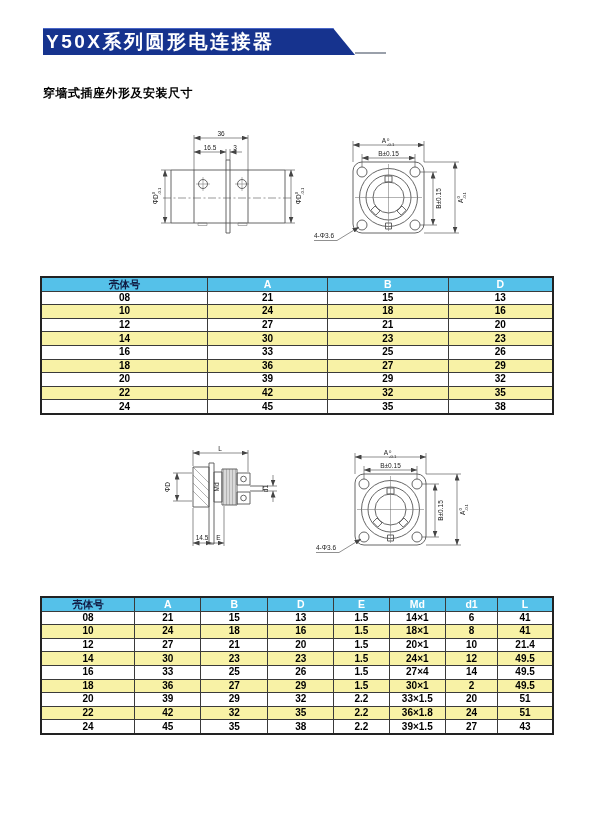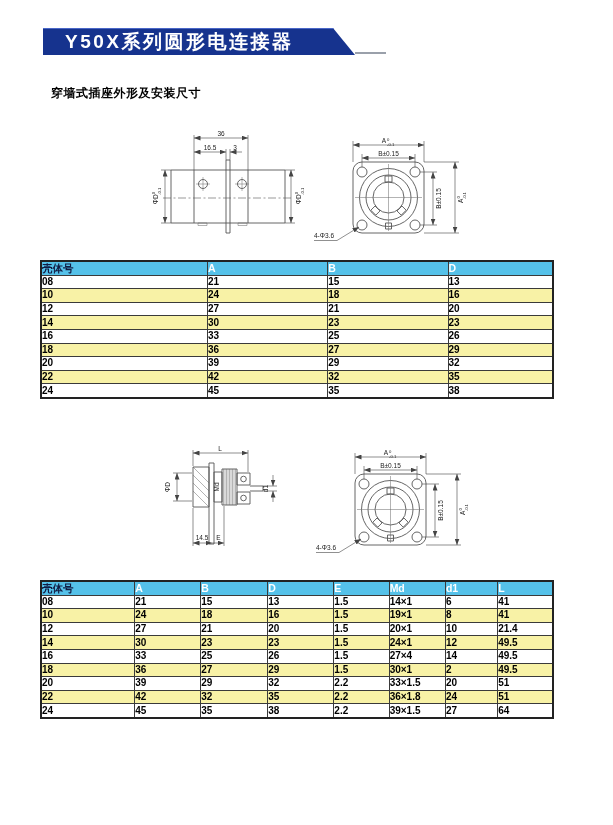--- a/index.html
+++ b/index.html
@@ -19,43 +19,43 @@
   
   .banner{
     position:absolute;left:43px;top:28px;width:312px;height:26px;
     background:var(--banner-navy);
     border-top:1.5px solid var(--banner-hilite);
     clip-path:polygon(0 0, calc(100% - 22px) 0, 100% 100%, 0 100%);
     display:flex;align-items:center;
   }
   .banner span{
     color:#fff;font-size:19px;font-weight:bold;letter-spacing:2.5px;
-    padding-left:22px;white-space:nowrap;
+    padding-left:3px;white-space:nowrap;
   }
   .banner-tail{
     position:absolute;left:355px;top:52px;width:31px;height:2px;background:#9aa0aa;
   }
   
   .sec-title{
-    position:absolute;left:43px;font-size:12px;font-weight:bold;letter-spacing:.5px;margin-left:8px;
+    position:absolute;left:43px;font-size:12px;font-weight:bold;letter-spacing:.5px;
   }
   #sec1{top:85px;} #sec2{top:412px;}
   
   svg{position:absolute;overflow:visible;}
   svg line, svg rect, svg circle, svg path, svg polyline{vector-effect:non-scaling-stroke;}
   .draw{stroke:#555;stroke-width:.9;fill:none;}
   .dim{stroke:#444;stroke-width:.6;fill:none;}
   .thin{stroke:#666;stroke-width:.5;fill:none;}
   .lbl{font-family:"Liberation Sans",sans-serif;font-size:6.5px;fill:var(--ink);}
   .lblsm{font-family:"Liberation Sans",sans-serif;font-size:4.2px;fill:var(--ink);}
   .centerline{stroke:#555;stroke-width:.6;stroke-dasharray:8 2.5 2 2.5;fill:none;}
   
   .dtable{
     position:absolute;left:40px;width:514px;border-collapse:collapse;table-layout:fixed;
-    font-size:10px;font-weight:bold;text-align:left;
+    font-size:10px;font-weight:bold;text-align:center;margin-top:16px;
   }
   #table1{top:260px;} #table2{top:580px;}
   .dtable th,.dtable td{
     border:1.4px solid var(--grid);height:12.6px;padding:0;line-height:12px;
     overflow:hidden;white-space:nowrap;
   }
   .dtable{border:2px solid #222;}
   .dtable th{background:var(--header-blue);color:#fff;font-size:10.5px;}
   .dtable th.hdr-first{color:var(--header-dark-text);}
   .dtable tr.alt td{background:var(--row-yellow);}
@@ -417,21 +417,21 @@
           <td>14×1</td>
           <td>6</td>
           <td>41</td>
         </tr>
         <tr class="alt">
           <td>10</td>
           <td>24</td>
           <td>18</td>
           <td>16</td>
           <td>1.5</td>
-          <td>19×1</td>
+          <td>18×1</td>
           <td>8</td>
           <td>41</td>
         </tr>
         <tr>
           <td>12</td>
           <td>27</td>
           <td>21</td>
           <td>20</td>
           <td>1.5</td>
           <td>20×1</td>
@@ -489,18 +489,18 @@
           <td>51</td>
         </tr>
         <tr>
           <td>24</td>
           <td>45</td>
           <td>35</td>
           <td>38</td>
           <td>2.2</td>
           <td>39×1.5</td>
           <td>27</td>
-          <td>64</td>
+          <td>43</td>
         </tr>
       </tbody>
   </table>
 
 </div>
 
 </body></html>

